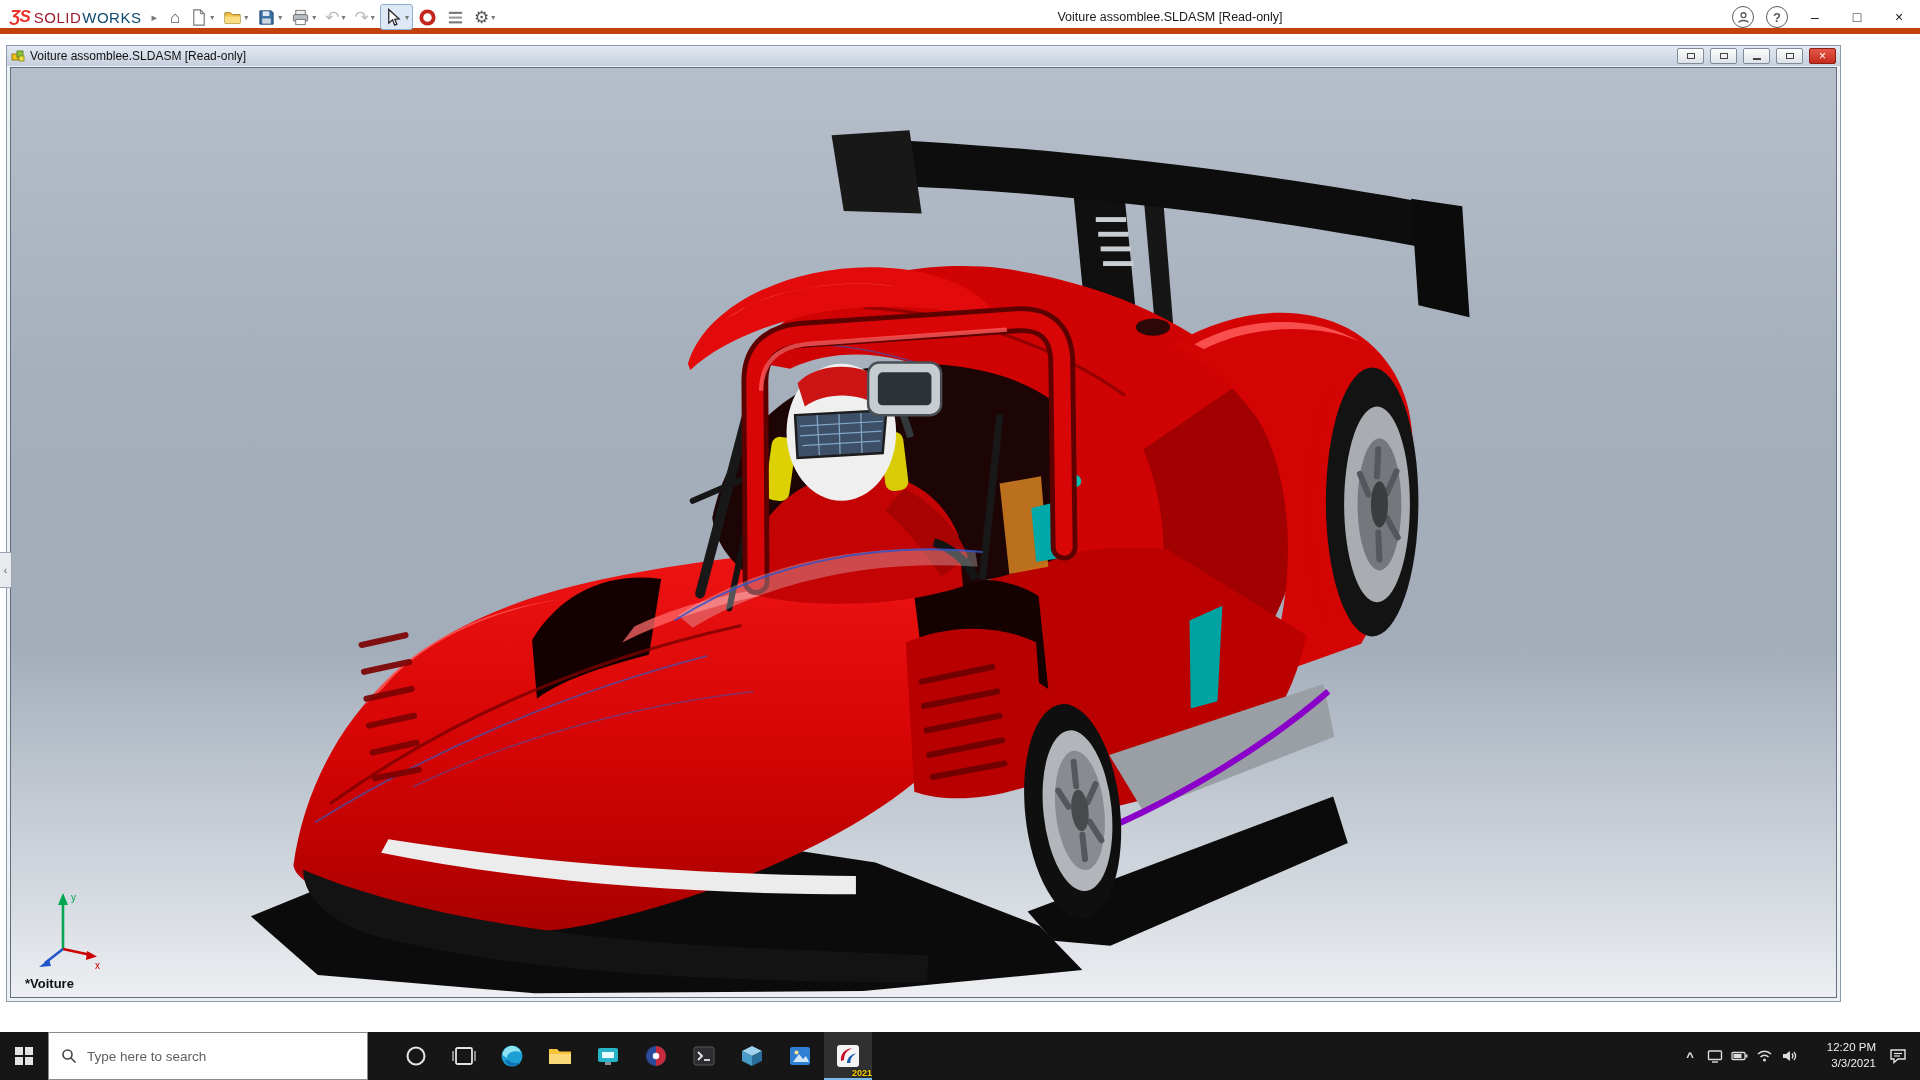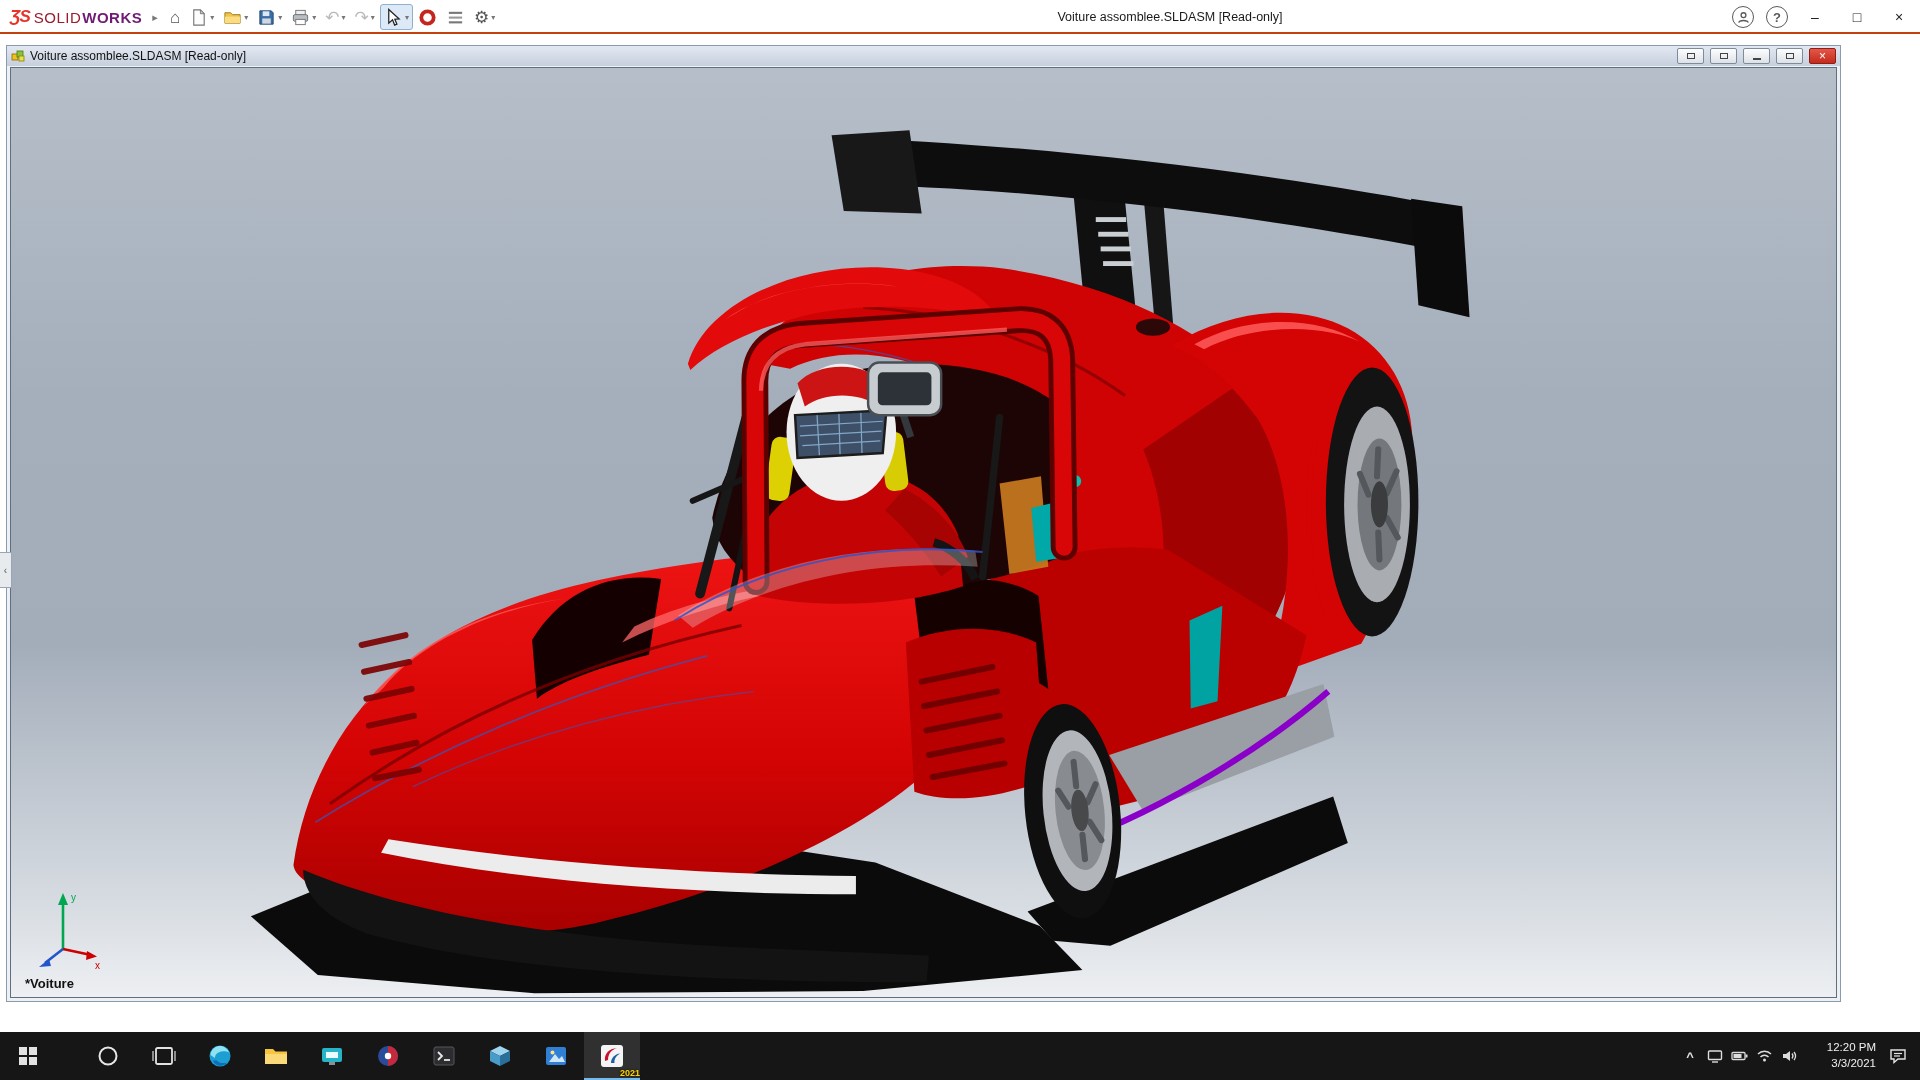--- a/index.html
+++ b/index.html
@@ -1,25 +1,25 @@
 <!DOCTYPE html>
 <html><head>
 <meta charset="utf-8">
 <style>
   * { margin:0; padding:0; box-sizing:border-box; }
   html,body { width:1920px; height:1080px; overflow:hidden; background:#fff;
               font-family:"Liberation Sans", sans-serif; }
 
   
   #app-titlebar { position:absolute; left:0; top:0; width:1920px; height:34px;
-                  background:#ffffff; border-bottom:2px solid #c2410c; z-index:40; }
+                  background:#ffffff; border-bottom:6px solid #c2410c; z-index:40; }
   #brand { position:absolute; left:10px; top:0; height:34px; display:flex; align-items:center; gap:4px; }
   #logo-mark { font-weight:bold; font-style:italic; font-size:17px; color:#e8332a; letter-spacing:-1px; }
   #brand-solid { font-weight:normal; font-size:15px; color:#9b1b2c; letter-spacing:.5px; }
-  #brand-works { font-weight:bold; font-size:15px; color:#701a75; letter-spacing:.5px; margin-left:-3px; }
+  #brand-works { font-weight:normal; font-size:15px; color:#0c4a6e; letter-spacing:.5px; margin-left:-3px; }
   #brand-flyout { color:#777; font-size:11px; margin-left:6px; }
 
   #main-toolbar { position:absolute; left:166px; top:0; height:34px; display:flex; align-items:center; gap:1px; }
   .tb-btn { height:26px; display:flex; align-items:center; padding:0 3px; border-radius:3px; border:1px solid transparent; }
   .tb-btn.active { border:1px solid #8fb0cf; background:#dde9f6; }
   .tb-glyph { font-size:17px; color:#555; line-height:1; }
   .tb-glyph.disabled { color:#b9b9b9; }
   .dd { font-size:8px; color:#777; margin-left:2px; }
   .tb-svg { width:19px; height:19px; display:block; }
 
@@ -54,21 +54,21 @@
   #view-label { position:absolute; left:14px; bottom:6px; font-size:13px; font-weight:bold; color:#111; }
   #triad { position:absolute; left:20px; bottom:26px; width:74px; height:82px; }
 
   #collapsed-tab { position:absolute; left:0; top:517px; width:12px; height:36px; background:#e8ebee;
                    border:1px solid #9aa6b4; border-left:none; display:flex; align-items:center;
                    justify-content:center; font-size:10px; color:#556; z-index:50; }
 
   
   #taskbar { position:absolute; left:0; top:1032px; width:1920px; height:48px; background:#161616;
              display:flex; align-items:center; color:#e8e8e8; z-index:60; }
-  .tsk-cell { width:56px; height:48px; display:flex; align-items:center; justify-content:center; flex:0 0 auto; }
+  .tsk-cell { width:48px; height:48px; display:flex; align-items:center; justify-content:center; flex:0 0 auto; }
   .tsk-cell.active-app { background:#303030; box-shadow:inset 0 -2px 0 #76b9ed; }
   #start-logo { display:grid; grid-template-columns:8px 8px; grid-template-rows:8px 8px; gap:2px; }
   #start-logo span { background:#e2e2e2; display:block; }
   #search-box { width:320px; height:48px; background:#ffffff; border:1px solid #8a8a8a;
                 display:flex; align-items:center; gap:10px; padding:0 12px; flex:0 0 auto; }
   #search-box input { border:none; outline:none; font-size:13.5px; color:#444; width:250px;
                       font-family:"Liberation Sans", sans-serif; background:transparent; }
   #search-box input::placeholder { color:#5f5f5f; opacity:1; }
   .app-glyph { width:26px; height:26px; display:block; }
   #tray { margin-left:auto; display:flex; align-items:center; height:48px; }
@@ -403,20 +403,27 @@
 <div id="taskbar">
   <div class="tsk-cell">
     <div id="start-logo">
         <span></span>
         <span></span>
         <span></span>
         <span></span>
       </div>
   </div>
 
+  <div id="search-box">
+    <svg width="16" height="16" viewBox="0 0 16 16">
+      <circle cx="6.5" cy="6.5" r="4.5" fill="none" stroke="#444" stroke-width="1.6"></circle>
+      <line x1="10" y1="10" x2="14.5" y2="14.5" stroke="#444" stroke-width="1.6"></line>
+    </svg>
+    <input type="text" placeholder="Type here to search" style="">
+  </div>
 
   <div class="spacer24"></div>
 
   <div class="tsk-cell">
     <svg class="app-glyph" viewBox="0 0 26 26">
       <circle cx="13" cy="13" r="8.5" fill="none" stroke="#e6e6e6" stroke-width="2"></circle>
     </svg>
   </div>
   <div class="tsk-cell">
     <svg class="app-glyph" viewBox="0 0 26 26">

